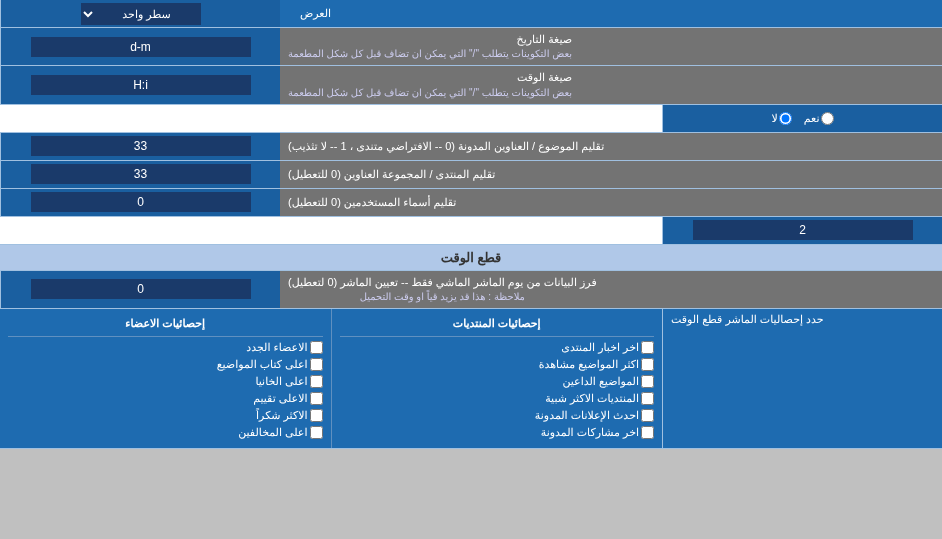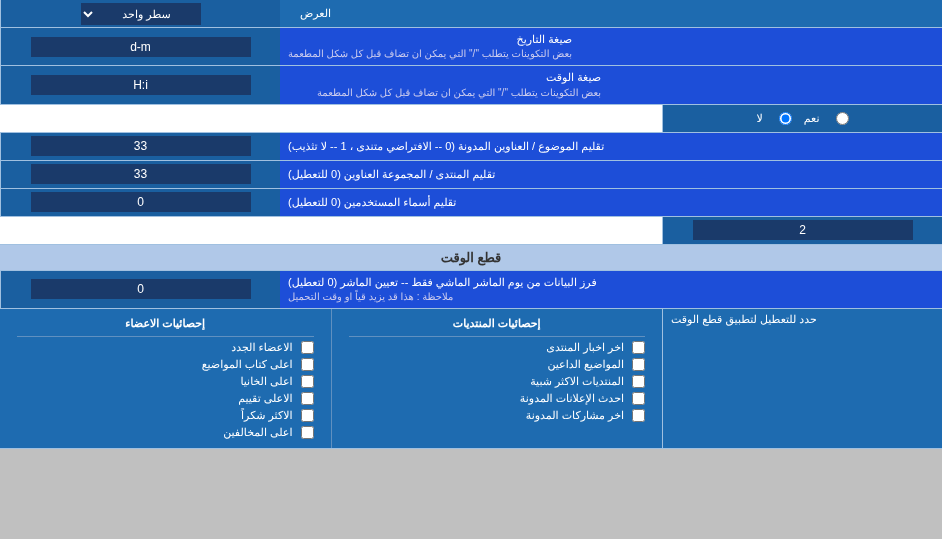--- a/index.html
+++ b/index.html
@@ -14,21 +14,21 @@
       background: #fff;
     }
     .row {
       display: flex;
       align-items: stretch;
       border-bottom: 1px solid #a0c0e0;
       min-height: 28px;
     }
     .row-label {
       flex: 1;
-      background: #1d4ed8;
+      background: #737373;
       color: #fff;
       padding: 4px 8px;
       text-align: right;
       display: flex;
       align-items: center;
       justify-content: flex-end;
       font-size: 11px;
       line-height: 1.4;
     }
     .row-input {
@@ -105,49 +105,49 @@
       justify-content: center;
       gap: 12px;
       padding: 2px 4px;
       border-left: 1px solid #a0c0e0;
     }
     .radio-label {
       color: #fff;
       font-size: 11px;
       display: flex;
       align-items: center;
-      gap: 16px;
+      gap: 1px;
     }
     .checkboxes-container {
       display: flex;
       border-bottom: 1px solid #a0c0e0;
       min-height: 140px;
     }
     .check-col {
       flex: 1;
       background: #1e6bb0;
-      padding: 4px 17px;
+      padding: 4px 8px;
       border-left: 1px solid #6090c0;
     }
     .check-col:last-child {
       border-left: none;
     }
     .check-col-header {
       color: #fff;
       font-size: 11px;
       font-weight: bold;
       text-align: center;
       padding: 4px 0 6px 0;
       border-bottom: 1px solid #6090c0;
       margin-bottom: 4px;
     }
     .check-item {
       display: flex;
       align-items: center;
-      gap: 8px;
+      gap: 2px;
       margin-bottom: 4px;
       direction: rtl;
     }
     .check-item label {
       color: #fff;
       font-size: 11px;
     }
     .check-item input[type="checkbox"] {
       width: 13px;
       height: 13px;
@@ -193,21 +193,21 @@
         <div class="note-text">بعض التكوينات يتطلب "/" التي يمكن ان تضاف قبل كل شكل المطعمة</div>
       </div>
     </div>
     <div class="row-input">
       <input type="text" value="d-m" style="">
     </div>
   </div>
 
   <div class="row">
     <div class="row-label">
-      <div style="text-align:right;margin-left:29px;">
+      <div style="text-align:right;">
         <div>صيغة الوقت</div>
         <div class="note-text">بعض التكوينات يتطلب "/" التي يمكن ان تضاف قبل كل شكل المطعمة</div>
       </div>
     </div>
     <div class="row-input">
       <input type="text" value="H:i" style="">
     </div>
   </div>
 
   <div class="row">
@@ -255,46 +255,50 @@
       <input type="text" value="2" style="">
     </div>
   </div>
 
   <div class="section-header">
     <span>قطع الوقت</span>
   </div>
 
   <div class="row">
     <div class="row-label">
-      <div style="text-align:left;">
+      <div style="text-align:center;">
         <div>فرز البيانات من يوم الماشر الماشي فقط -- تعيين الماشر (0 لتعطيل)</div>
         <div class="note-text">ملاحظة : هذا قد يزيد قياً او وقت التحميل</div>
       </div>
     </div>
     <div class="row-input">
       <input type="text" value="0" style="">
     </div>
   </div>
 
   <div class="checkboxes-container">
 
     <div class="right-label-col">
-      <span>حدد للتعطيل لتطبيق قطع الوقت</span>
+      <span>حدد إحصاليات الماشر قطع الوقت</span>
     </div>
 
     <div class="check-col">
       <div class="check-col-header">
         <span>إحصائيات المنتديات</span>
       </div>
       <div class="check-item">
         <input type="checkbox" style="">
         <label>اخر اخبار المنتدى</label>
       </div>
       <div class="check-item">
         <input type="checkbox" style="">
+        <label>اكثر المواضيع مشاهدة</label>
+      </div>
+      <div class="check-item">
+        <input type="checkbox" style="">
         <label>المواضيع الداعين</label>
       </div>
       <div class="check-item">
         <input type="checkbox" style="">
         <label>المنتديات الاكثر شبية</label>
       </div>
       <div class="check-item">
         <input type="checkbox" style="">
         <label>احدث الإعلانات المدونة</label>
       </div>

